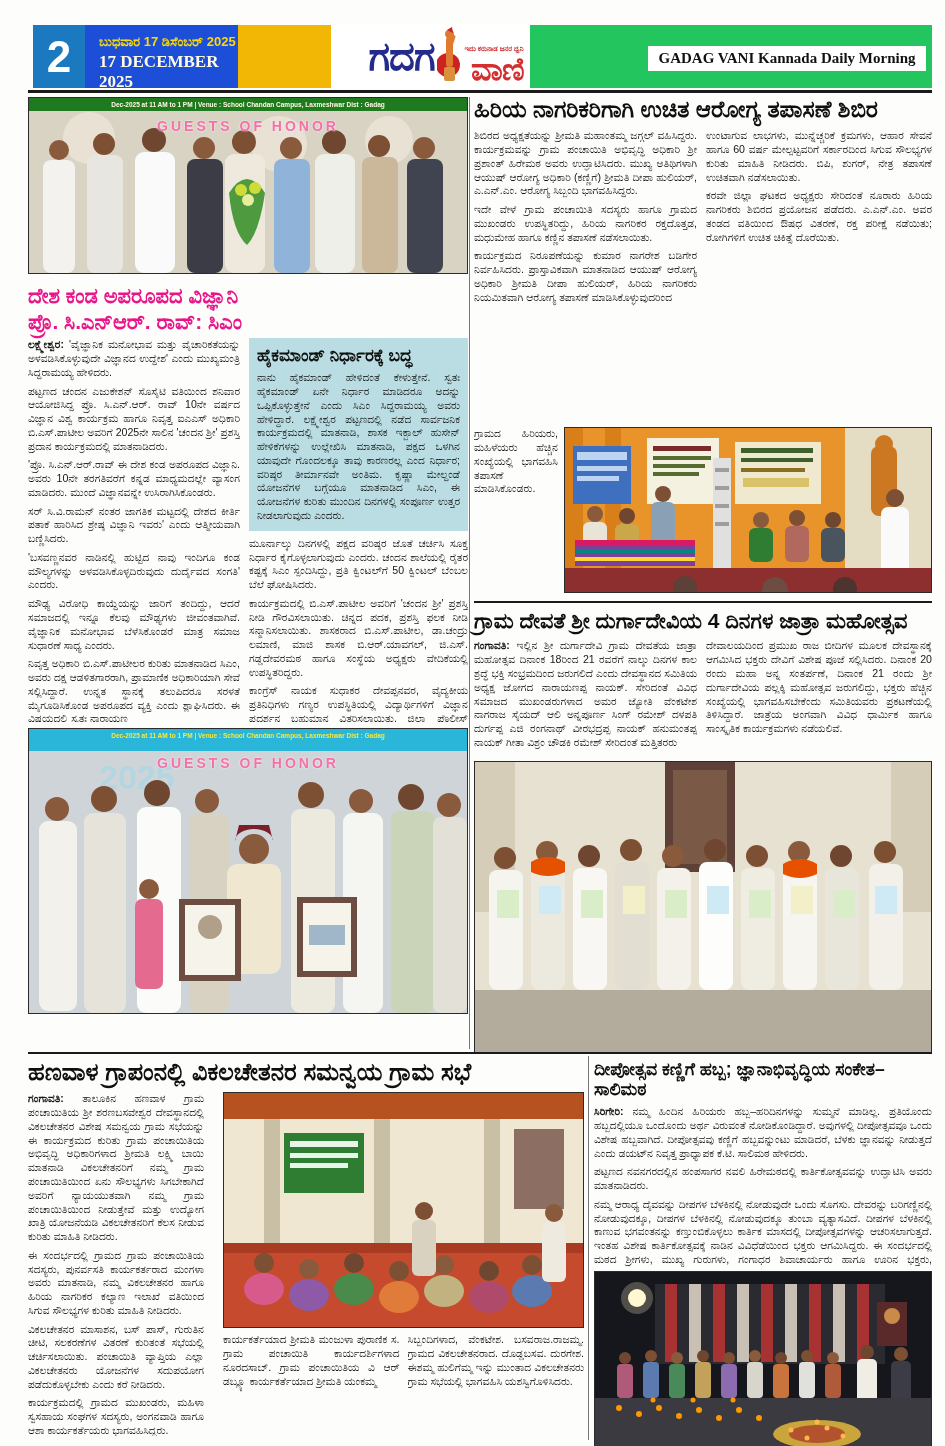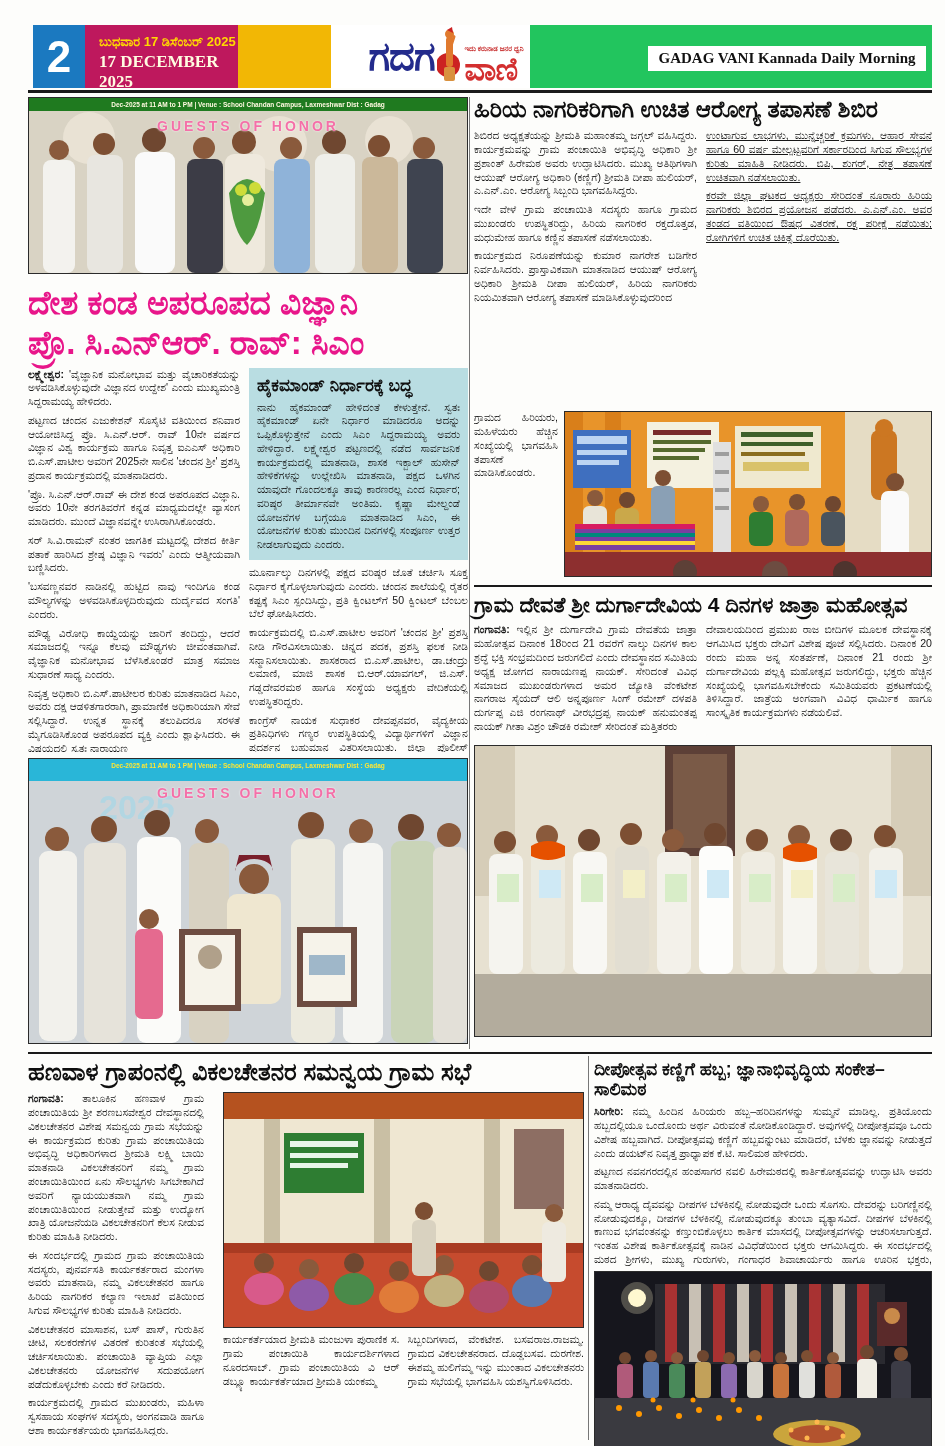--- a/index.html
+++ b/index.html
@@ -3,45 +3,45 @@
 <meta charset="utf-8">
 <style>
   html,body{margin:0;padding:0;background:#9a9a9a;}
   #page{position:relative;width:945px;height:1446px;background:#fdfdfb;margin:0 auto;
         font-family:"Liberation Sans",sans-serif;color:#171717;overflow:hidden;}
   
   #header{position:absolute;left:28px;top:25px;width:904px;height:63px;}
   .hdr-box{position:absolute;top:0;height:63px;}
   #pagenum{left:5px;width:52px;background:#1b79c0;color:#fff;font-size:44px;font-weight:bold;
            display:flex;align-items:center;justify-content:center;}
-  #datebox{left:57px;width:153px;background:#be185d;padding:9px 0 0 14px;box-sizing:border-box;}
+  #datebox{left:57px;width:153px;background:#1d4ed8;padding:9px 0 0 14px;box-sizing:border-box;}
   #datebox .kdate{color:#ffd900;font-size:13px;font-weight:bold;white-space:nowrap;}
   #datebox .edate{color:#fffbe0;font-size:17px;font-weight:bold;font-family:"Liberation Serif",serif;margin-top:2px;}
   #yellow1{left:210px;width:93px;background:#f2b705;}
   #logozone{left:303px;width:230px;background:#fff;display:flex;align-items:center;justify-content:center;gap:2px;}
   #orangeband{left:502px;width:402px;background:#22c55e;}
   #masthead-k1{color:#232b8c;font-size:40px;font-weight:bold;letter-spacing:-1px;}
-  #masthead-right{display:flex;flex-direction:column;align-items:flex-start;margin-top:16px;}
+  #masthead-right{display:flex;flex-direction:column;align-items:flex-end;margin-top:16px;}
   #masthead-tagline{color:#c62828;font-size:7px;font-weight:bold;}
   #masthead-k2{color:#d32f2f;font-size:32px;font-weight:bold;letter-spacing:-1px;line-height:1;}
   #ebox{position:absolute;right:6px;top:21px;width:278px;height:25px;background:#fff;
         display:flex;align-items:center;justify-content:center;}
   #ebox span{font-family:"Liberation Serif",serif;font-weight:bold;font-size:15px;color:#111;white-space:nowrap;}
   #hdr-rule{position:absolute;left:28px;top:90px;width:904px;height:3px;background:#1a1a1a;}
   
   #leftcol{position:absolute;left:28px;top:97px;width:440px;}
   #rightcol{position:absolute;left:474px;top:97px;width:458px;}
   #vrule-main{position:absolute;left:469px;top:97px;width:1px;height:952px;background:#777;}
   .photo{position:relative;border:1px solid #2b2b2b;overflow:hidden;background:#ccc;}
   .photo svg{display:block;}
   .ph-strip{position:absolute;left:0;top:0;right:0;height:13px;display:flex;align-items:center;justify-content:center;}
   .ph-strip span{font-size:6.5px;color:#fff9e0;font-weight:bold;white-space:nowrap;}
   .ph-guests{position:absolute;left:0;right:0;text-align:center;font-weight:bold;
              color:#f470a8;font-size:14px;letter-spacing:3px;text-shadow:0 0 2px #fff;}
-  .headline-mag{color:#e8168a;font-weight:bold;font-size:33px;line-height:1.22;margin:9px 0 4px 0;letter-spacing:0px;}
+  .headline-mag{color:#e8168a;font-weight:bold;font-size:21px;line-height:1.22;margin:9px 0 4px 0;letter-spacing:0px;}
   .headline-blk{color:#0f0f0f;font-weight:bold;}
   .cols{display:flex;gap:9px;overflow:hidden;}
   .coltxt{font-size:10.6px;line-height:1.3;text-align:justify;overflow:hidden;}
   .coltxt p{margin:0 0 5px 0;}
   .coltxt b{font-weight:bold;}
   .hbox{background:#b9dde2;padding:7px 8px 8px 8px;margin-bottom:6px;}
   .hbox .hbox-title{font-size:17px;font-weight:bold;margin-bottom:4px;color:#101010;}
   .thin-rule{height:2px;background:#1a1a1a;margin:8px 0 6px 0;}
   
   #bottom{position:absolute;left:28px;top:1052px;width:904px;height:392px;}
@@ -232,27 +232,27 @@
 
   <div id="rightcol">
     <div class="headline-blk" style="font-size:23px;line-height:1.1;margin-bottom:7px;">ಹಿರಿಯ ನಾಗರಿಕರಿಗಾಗಿ ಉಚಿತ ಆರೋಗ್ಯ ತಪಾಸಣೆ ಶಿಬಿರ</div>
 
     <div class="cols" style="height:280px;">
       <div class="coltxt" style="width:223px;">
         <p>ಶಿಬಿರದ ಅಧ್ಯಕ್ಷತೆಯನ್ನು ಶ್ರೀಮತಿ ಮಹಾಂತಮ್ಮ ಜಗ್ಗಲ್ ವಹಿಸಿದ್ದರು. ಕಾರ್ಯಕ್ರಮವನ್ನು ಗ್ರಾಮ ಪಂಚಾಯಿತಿ ಅಭಿವೃದ್ಧಿ ಅಧಿಕಾರಿ ಶ್ರೀ ಪ್ರಶಾಂತ್ ಹಿರೇಮಠ ಅವರು ಉದ್ಘಾಟಿಸಿದರು. ಮುಖ್ಯ ಅತಿಥಿಗಳಾಗಿ ಆಯುಷ್ ಆರೋಗ್ಯ ಅಧಿಕಾರಿ (ಕಣ್ಣಿಗೆ) ಶ್ರೀಮತಿ ದೀಪಾ ಹುಲಿಯರ್, ಎ.ಎನ್.ಎಂ. ಆರೋಗ್ಯ ಸಿಬ್ಬಂದಿ ಭಾಗವಹಿಸಿದ್ದರು.</p>
         <p>ಇದೇ ವೇಳೆ ಗ್ರಾಮ ಪಂಚಾಯಿತಿ ಸದಸ್ಯರು ಹಾಗೂ ಗ್ರಾಮದ ಮುಖಂಡರು ಉಪಸ್ಥಿತರಿದ್ದು, ಹಿರಿಯ ನಾಗರಿಕರ ರಕ್ತದೊತ್ತಡ, ಮಧುಮೇಹ ಹಾಗೂ ಕಣ್ಣಿನ ತಪಾಸಣೆ ನಡೆಸಲಾಯಿತು.</p>
         <p>ಕಾರ್ಯಕ್ರಮದ ನಿರೂಪಣೆಯನ್ನು ಕುಮಾರ ನಾಗರೇಶ ಬಡಿಗೇರ ನಿರ್ವಹಿಸಿದರು. ಪ್ರಾಸ್ತಾವಿಕವಾಗಿ ಮಾತನಾಡಿದ ಆಯುಷ್ ಆರೋಗ್ಯ ಅಧಿಕಾರಿ ಶ್ರೀಮತಿ ದೀಪಾ ಹುಲಿಯರ್, ಹಿರಿಯ ನಾಗರಿಕರು ನಿಯಮಿತವಾಗಿ ಆರೋಗ್ಯ ತಪಾಸಣೆ ಮಾಡಿಸಿಕೊಳ್ಳುವುದರಿಂದ</p>
       </div>
-      <div class="coltxt" style="flex:1;text-decoration:underline;">
+      <div class="coltxt" style="flex:1;">
         <p>ಉಂಟಾಗುವ ಲಾಭಗಳು, ಮುನ್ನೆಚ್ಚರಿಕೆ ಕ್ರಮಗಳು, ಆಹಾರ ಸೇವನೆ ಹಾಗೂ 60 ವರ್ಷ ಮೇಲ್ಪಟ್ಟವರಿಗೆ ಸರ್ಕಾರದಿಂದ ಸಿಗುವ ಸೌಲಭ್ಯಗಳ ಕುರಿತು ಮಾಹಿತಿ ನೀಡಿದರು. ಬಿಪಿ, ಶುಗರ್, ನೇತ್ರ ತಪಾಸಣೆ ಉಚಿತವಾಗಿ ನಡೆಸಲಾಯಿತು.</p>
         <p>ಕರವೇ ಜಿಲ್ಲಾ ಘಟಕದ ಅಧ್ಯಕ್ಷರು ಸೇರಿದಂತೆ ನೂರಾರು ಹಿರಿಯ ನಾಗರಿಕರು ಶಿಬಿರದ ಪ್ರಯೋಜನ ಪಡೆದರು. ಎ.ಎನ್.ಎಂ. ಅವರ ತಂಡದ ವತಿಯಿಂದ ಔಷಧ ವಿತರಣೆ, ರಕ್ತ ಪರೀಕ್ಷೆ ನಡೆಯಿತು; ರೋಗಿಗಳಿಗೆ ಉಚಿತ ಚಿಕಿತ್ಸೆ ದೊರೆಯಿತು.</p>
       </div>
     </div>
 
-    <div style="display:flex;gap:6px;margin-top:2px;">
+    <div style="display:flex;gap:6px;margin-top:18px;">
       <div class="coltxt" style="width:84px;height:166px;">
         <p>ಗ್ರಾಮದ ಹಿರಿಯರು, ಮಹಿಳೆಯರು ಹೆಚ್ಚಿನ ಸಂಖ್ಯೆಯಲ್ಲಿ ಭಾಗವಹಿಸಿ ತಪಾಸಣೆ ಮಾಡಿಸಿಕೊಂಡರು.</p>
       </div>
 
       <div class="photo" style="flex:1;height:164px;">
         <svg width="368" height="164" viewBox="0 0 368 164" preserveAspectRatio="none">
           <rect width="368" height="164" fill="#e8942a"></rect>
           <rect x="0" width="18" height="164" fill="#d97f1a"></rect>
             <rect x="40" width="16" height="164" fill="#d97f1a"></rect>
             <rect x="300" width="14" height="164" fill="#d97f1a"></rect>

